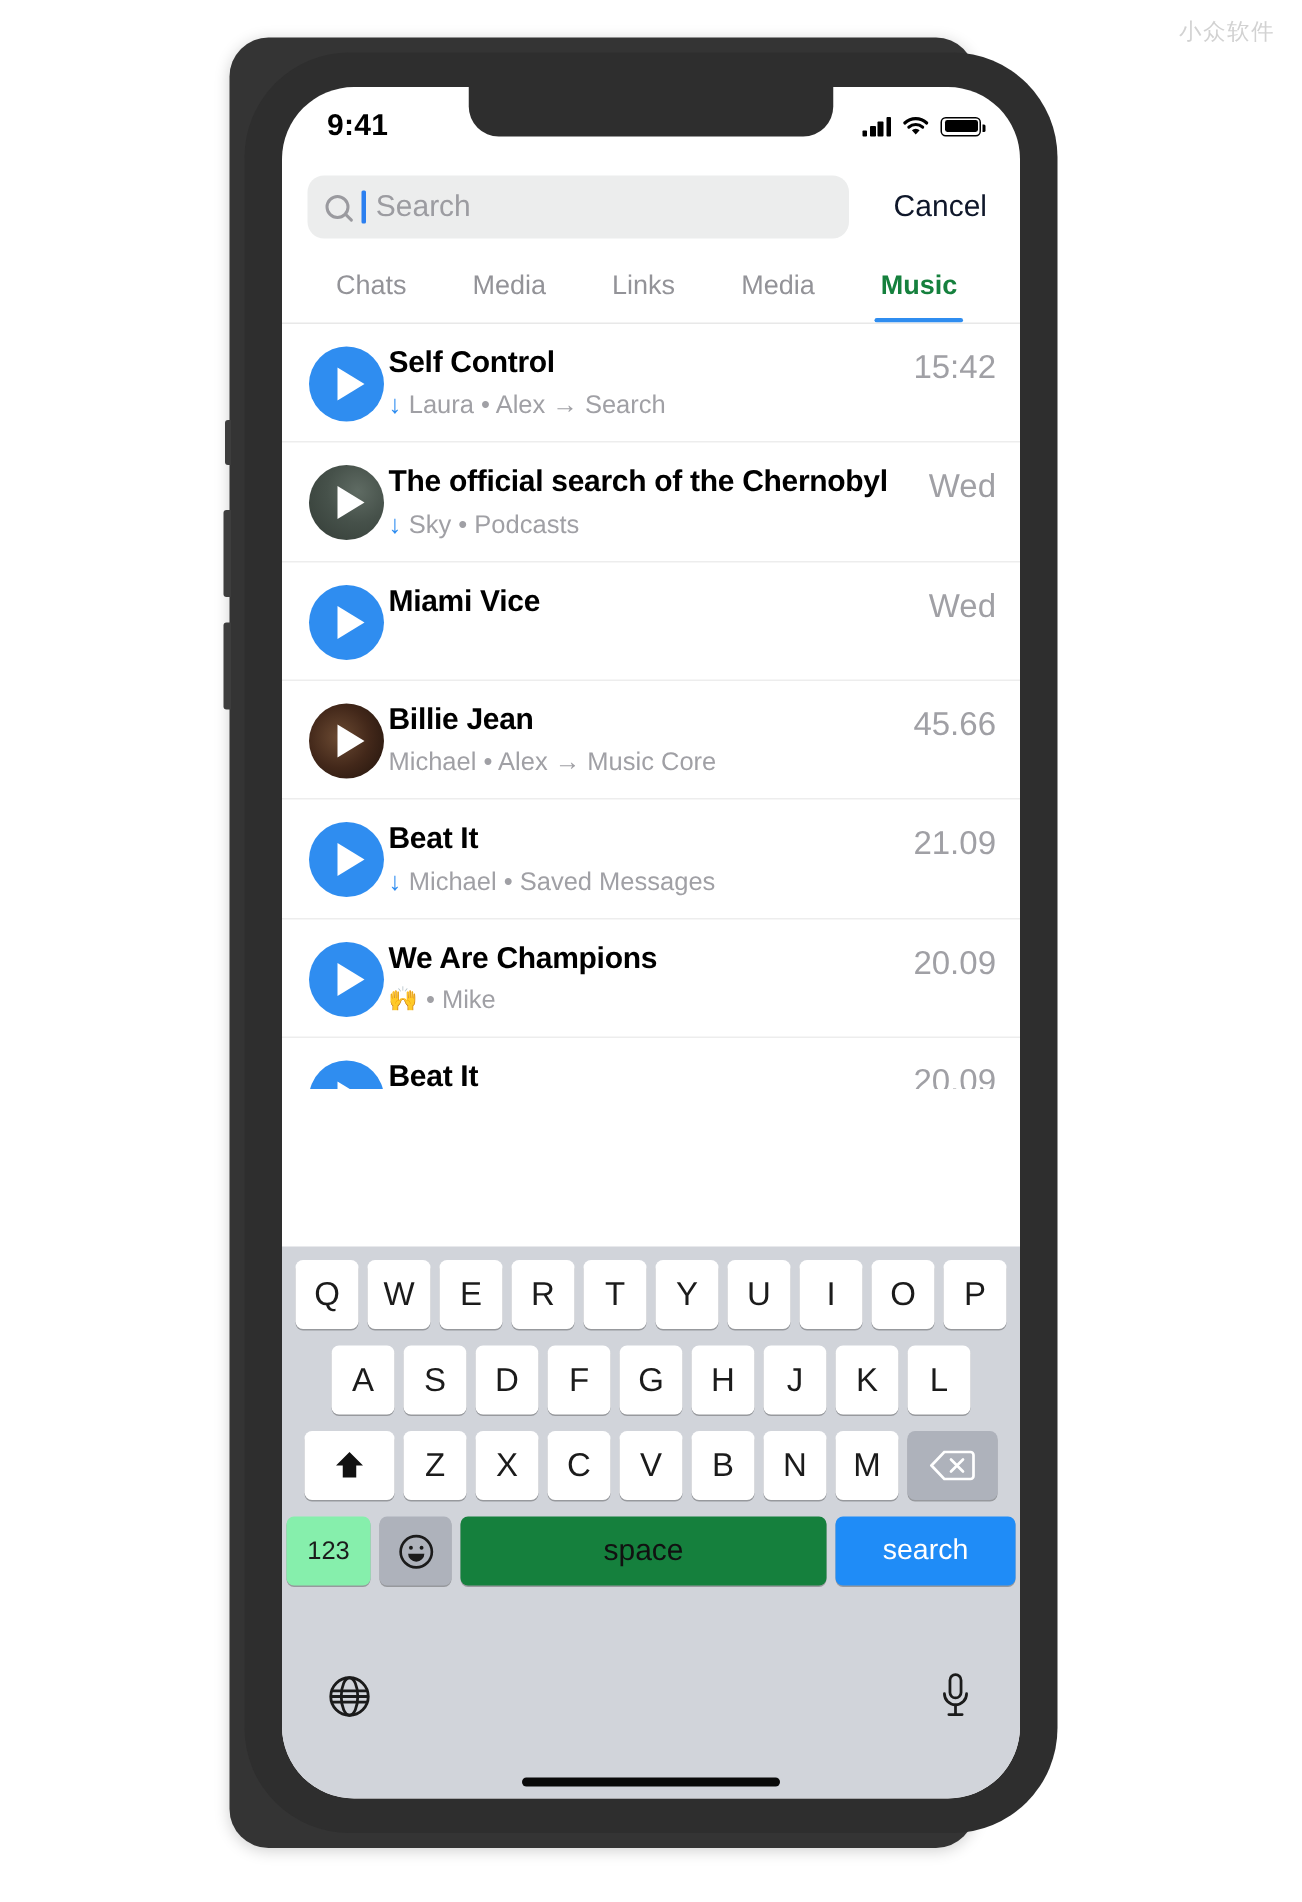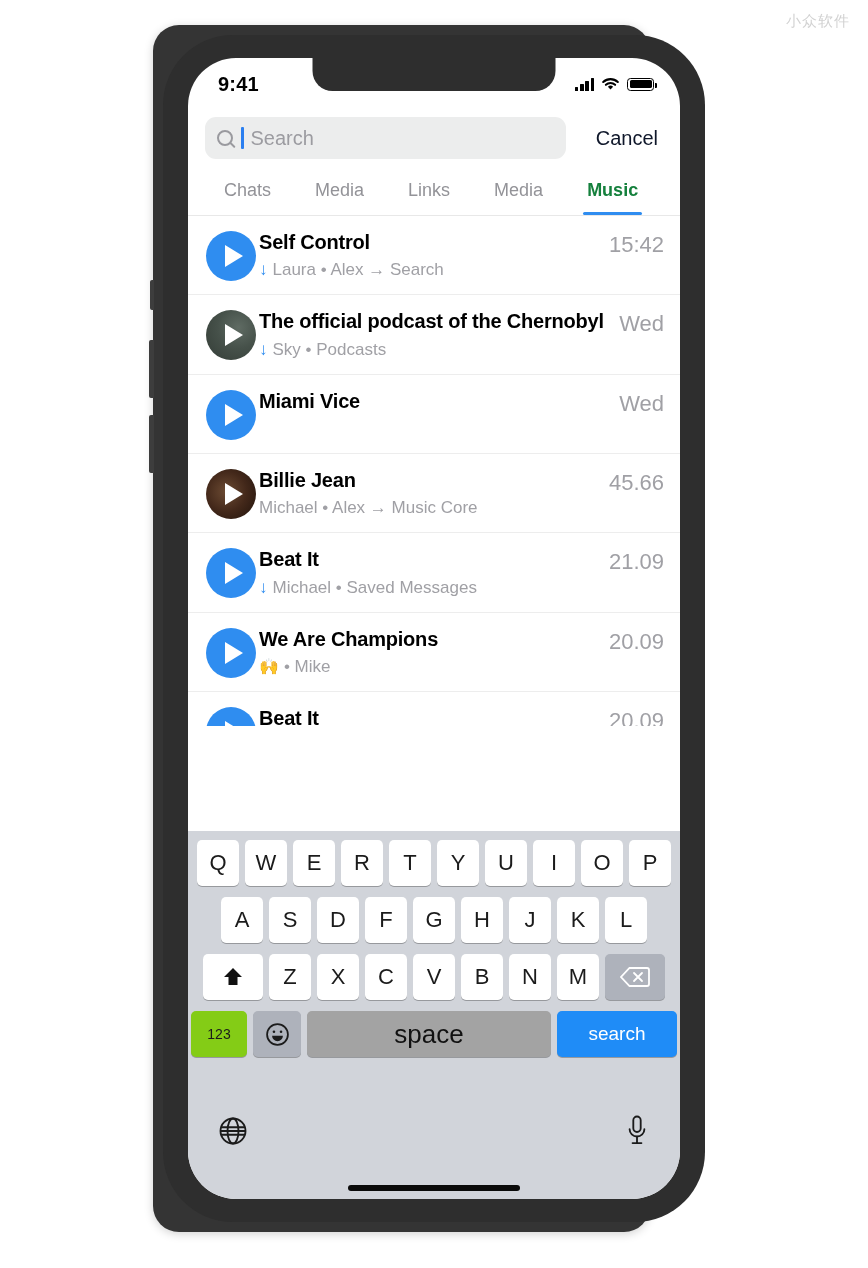--- a/index.html
+++ b/index.html
@@ -159,23 +159,23 @@
     display: flex; align-items: center; justify-content: center;
     font-size: 22px; color: #1b1b1b; width: 42px;
     box-shadow: 0 1px 0 rgba(0,0,0,0.28);
     font-family: "Liberation Sans", sans-serif;
   }
   .kb-row.r2 { padding: 0 23px; }
   .kb-row.r3 { padding: 0 3px; }
   .key.shift { width: 60px; }
   .key.back { width: 60px; background: #aeb2bb; }
   .kb-row.r4 { padding: 0 3px; gap: 6px; }
-  .key.num { width: 56px; background: #84cc16; font-size: 14px; }
+  .key.num { width: 56px; background: #86efac; font-size: 17px; }
   .key.emoji { width: 48px; background: #aeb2bb; font-size: 22px; }
-  .key.space { flex: 1; background: #a3a3a3; font-size: 26px; color: #111;}
+  .key.space { flex: 1; background: #15803d; font-size: 20px; color: #111;}
   .key.searchkey { width: 120px; background: #1f8cf7; color: #ffffff; font-size: 19px; }
   .kb-bottom {
     flex: 1; display: flex; align-items: center; justify-content: space-between;
     padding: 0 30px 6px 30px;
   }
   .home-bar-wrap { position: absolute; left: 0; right: 0; bottom: 8px; display:flex; justify-content:center;}
   .home-bar { width: 172px; height: 6px; background: #0a0a0a; border-radius: 3px; }
 
   svg.ico { display: block; }
 </style>
@@ -248,21 +248,21 @@
           </div>
         </div>
         <div class="row-time">15:42</div>
       </div>
 
       <div class="row">
         <div class="avatar photo-pod">
             <div class="play-tri"></div>
           </div>
         <div class="row-body">
-          <div class="row-title">The official podcast of the Chernobyl</div>
+          <div class="row-title">The official search of the Chernobyl</div>
           <div class="row-sub">
             <span class="dl-arrow">↓</span>
             <span>Sky • Podcasts</span>
           </div>
         </div>
         <div class="row-time">Wed</div>
       </div>
 
       <div class="row">
         <div class="avatar blue">

